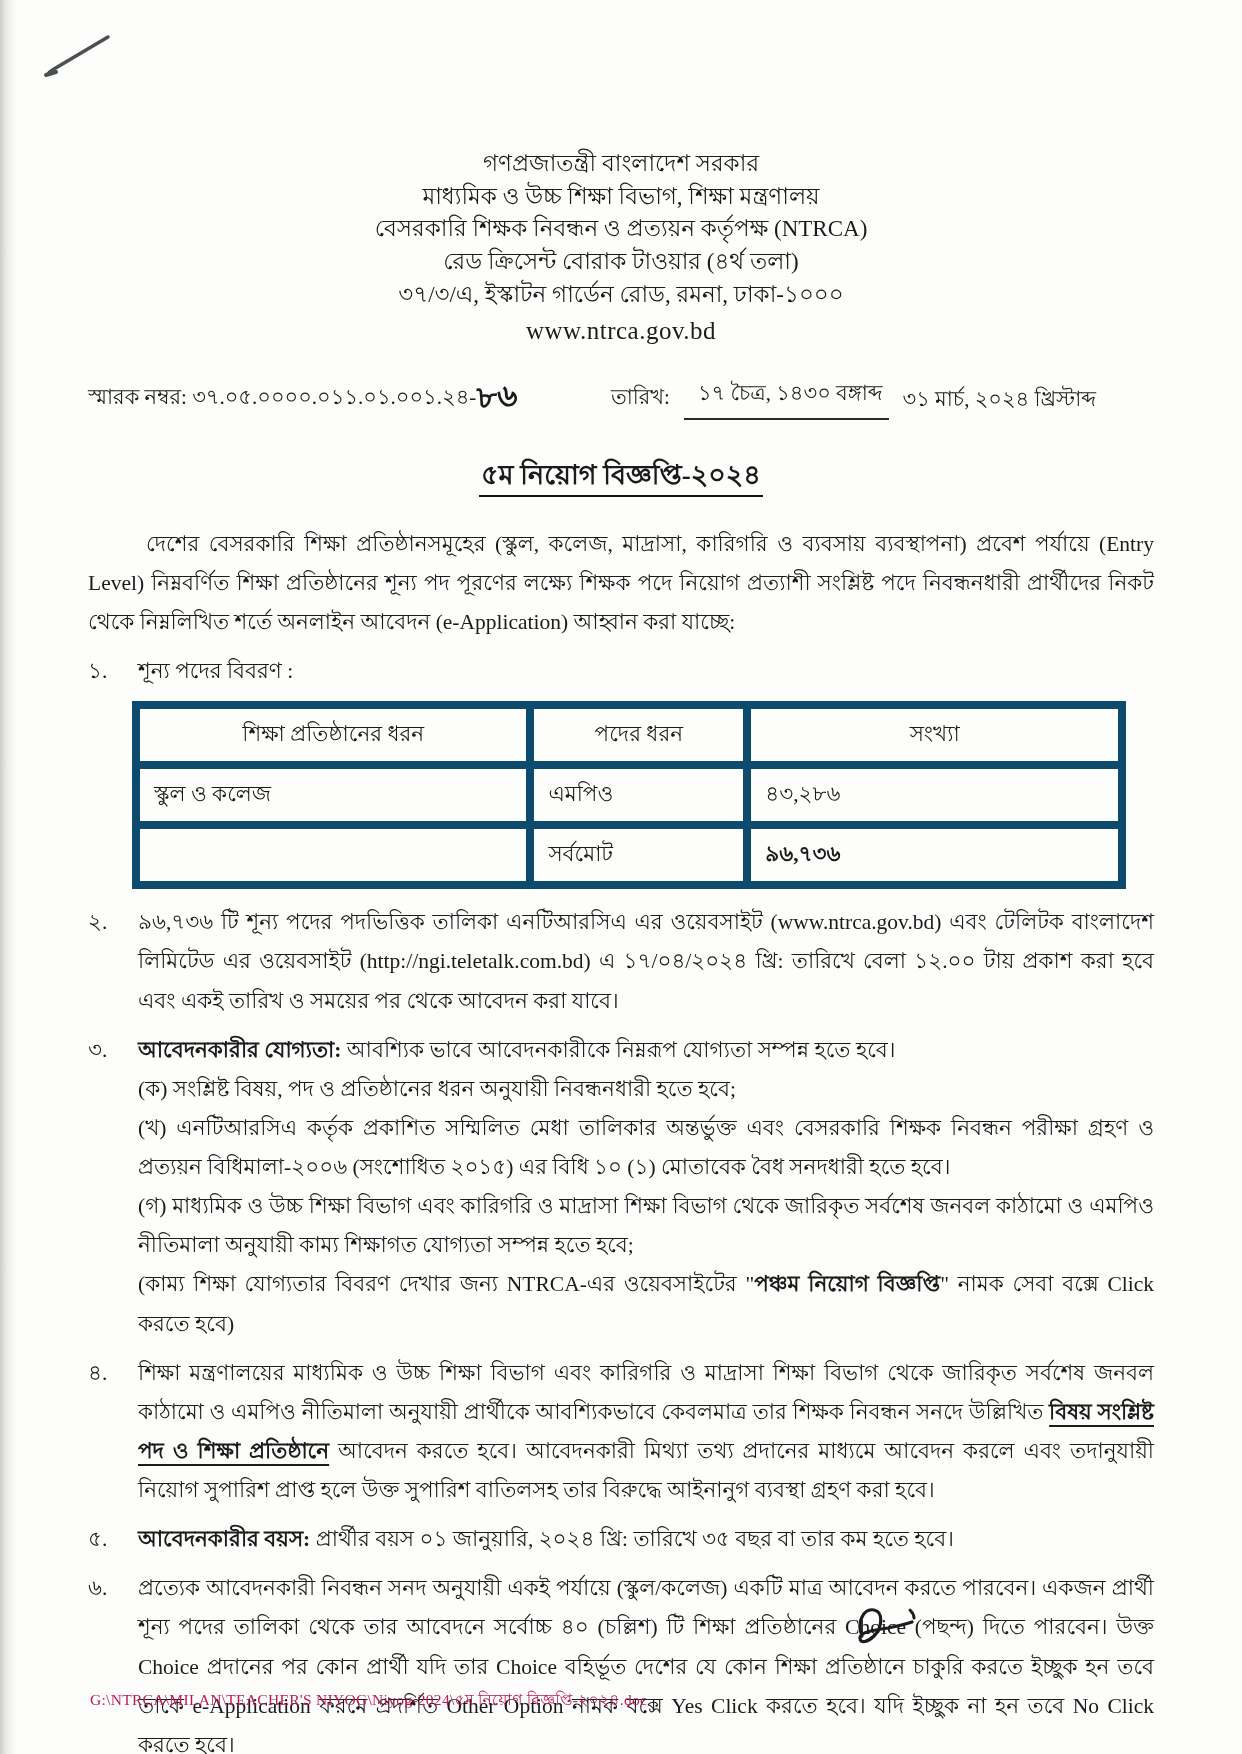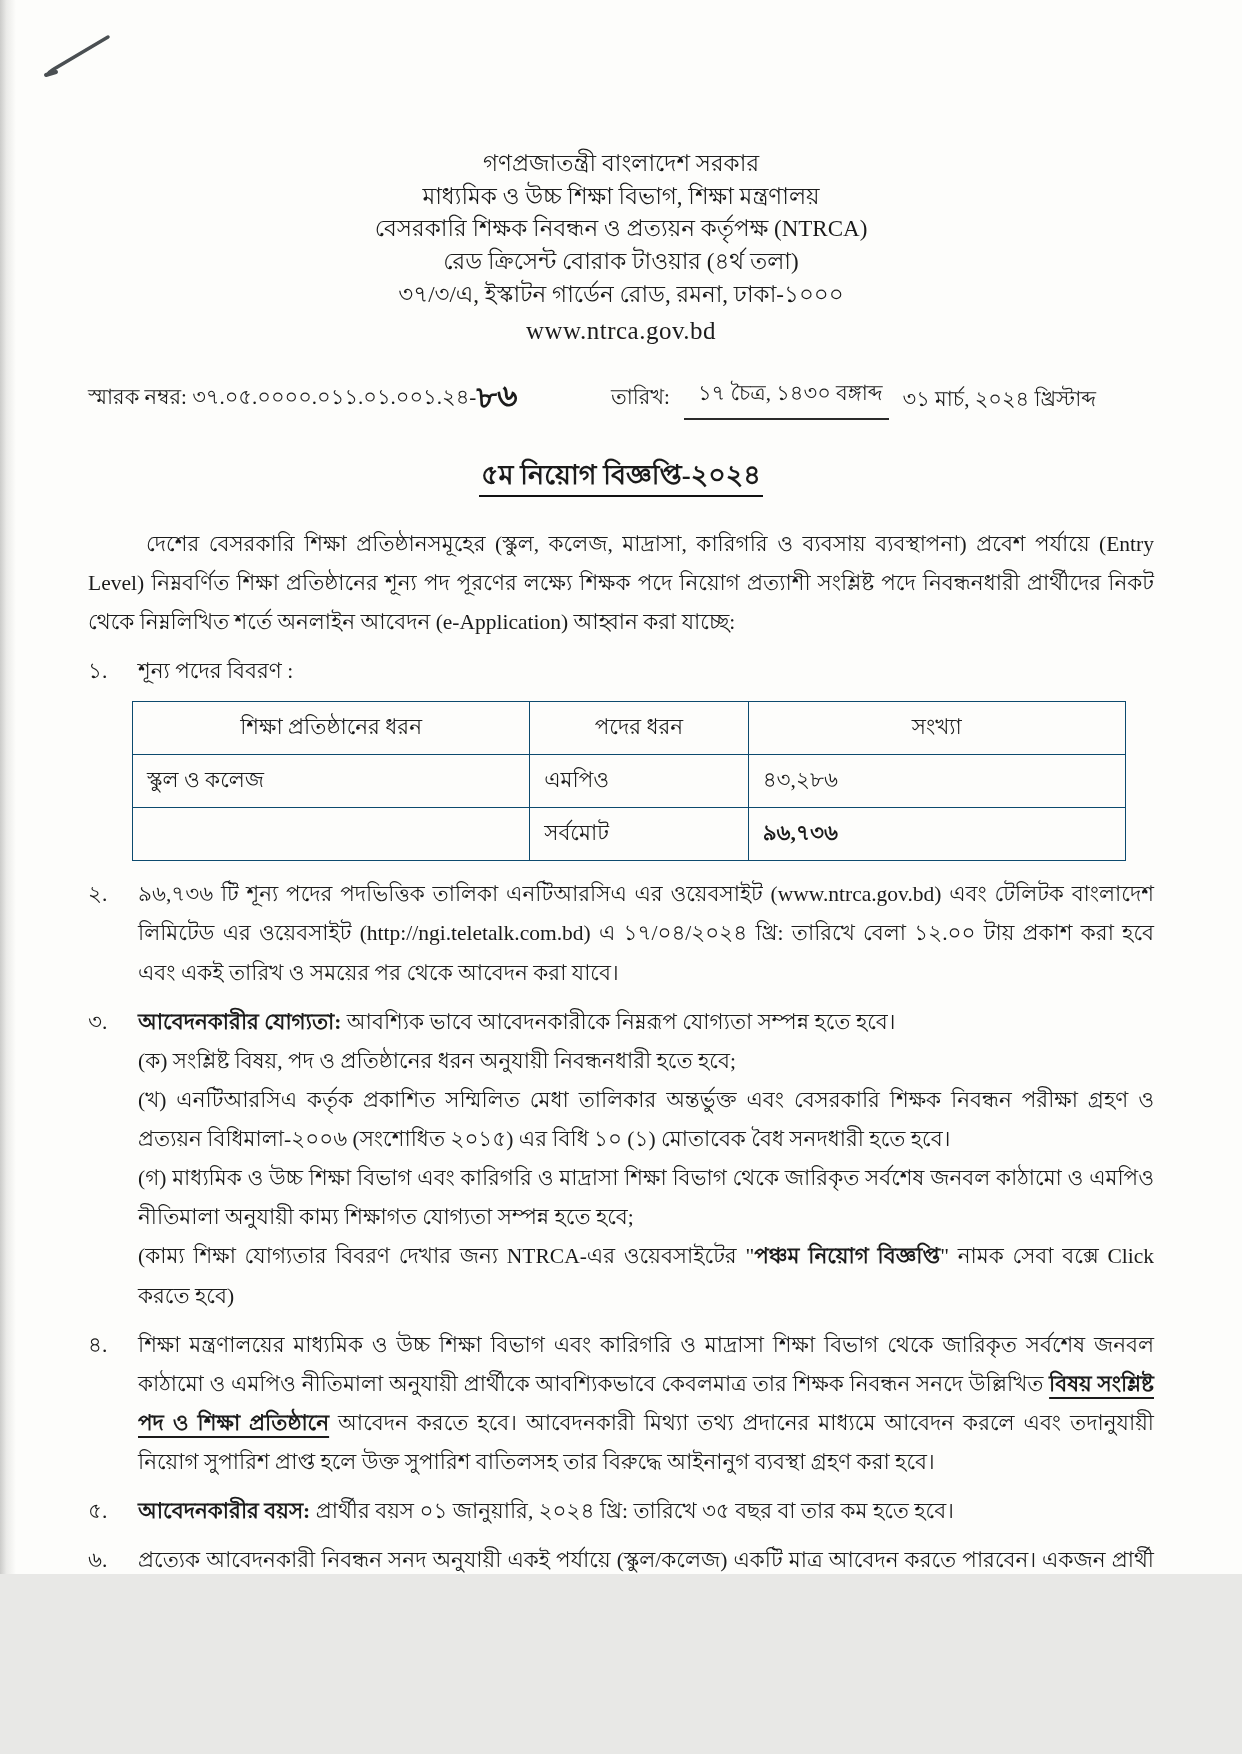--- a/index.html
+++ b/index.html
@@ -5,21 +5,21 @@
   html,body{margin:0;padding:0;}
   body{
     width:1242px;height:1754px;
     background:#e8e8e6;
     font-family:"Liberation Serif","DejaVu Serif",serif;
     color:#1b1b1b;
     -webkit-font-smoothing:antialiased;
   }
   .page{
     position:relative;
-    width:1242px;height:1574px;
+    width:1242px;height:1754px;
     background:#fdfdfb;
     overflow:hidden;
   }
   .scan-edge{
     position:absolute;left:0;top:0;bottom:0;width:16px;
     background:linear-gradient(90deg,#9a9a98 0%,#d8d8d5 40%,rgba(253,253,251,0) 100%);
     opacity:.5;
   }
   .pen-mark{position:absolute;left:42px;top:28px;}
   .content{
@@ -59,21 +59,21 @@
   .item .itext{flex:1;}
   .b{font-weight:bold;}
   .bu{font-weight:bold;text-decoration:underline;text-underline-offset:6px;text-decoration-thickness:1.5px;}
   .subline{margin:0;}
   
   .vtable{
     border-collapse:collapse;margin:10px 0 14px 44px;width:994px;
     font-size:21.5px;
   }
   .vtable th,.vtable td{
-    border:1px solid #0c4a6e;padding:7px 14px;height:38px;
+    border:8px solid #0c4a6e;padding:7px 14px;height:38px;
   }
   .vtable th{font-weight:normal;text-align:center;}
   .vtable td.c{}
   .vtable .tot{font-weight:bold;}
   col.c1{width:40%;}col.c2{width:22%;}col.c3{width:38%;}
   
   .signature{position:absolute;left:848px;top:1598px;}
   .footer{
     position:absolute;left:90px;top:1688px;
     font-size:15.5px;color:#be185d;letter-spacing:.3px;

